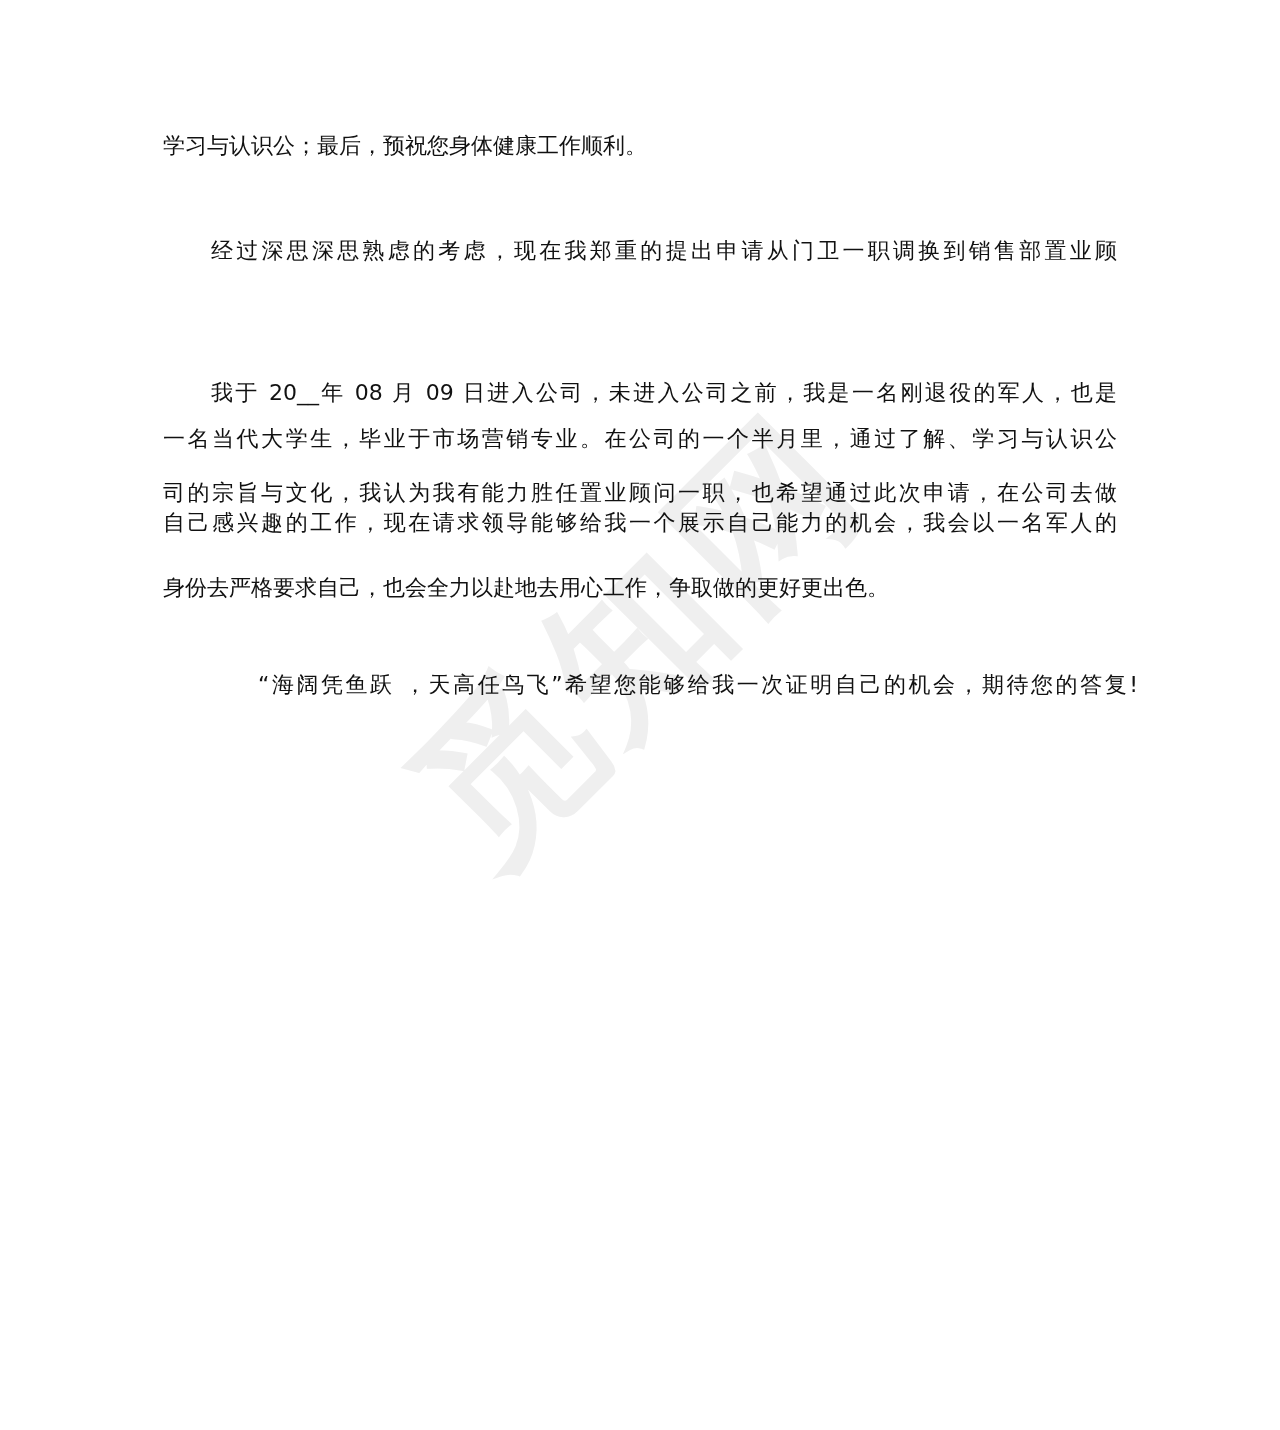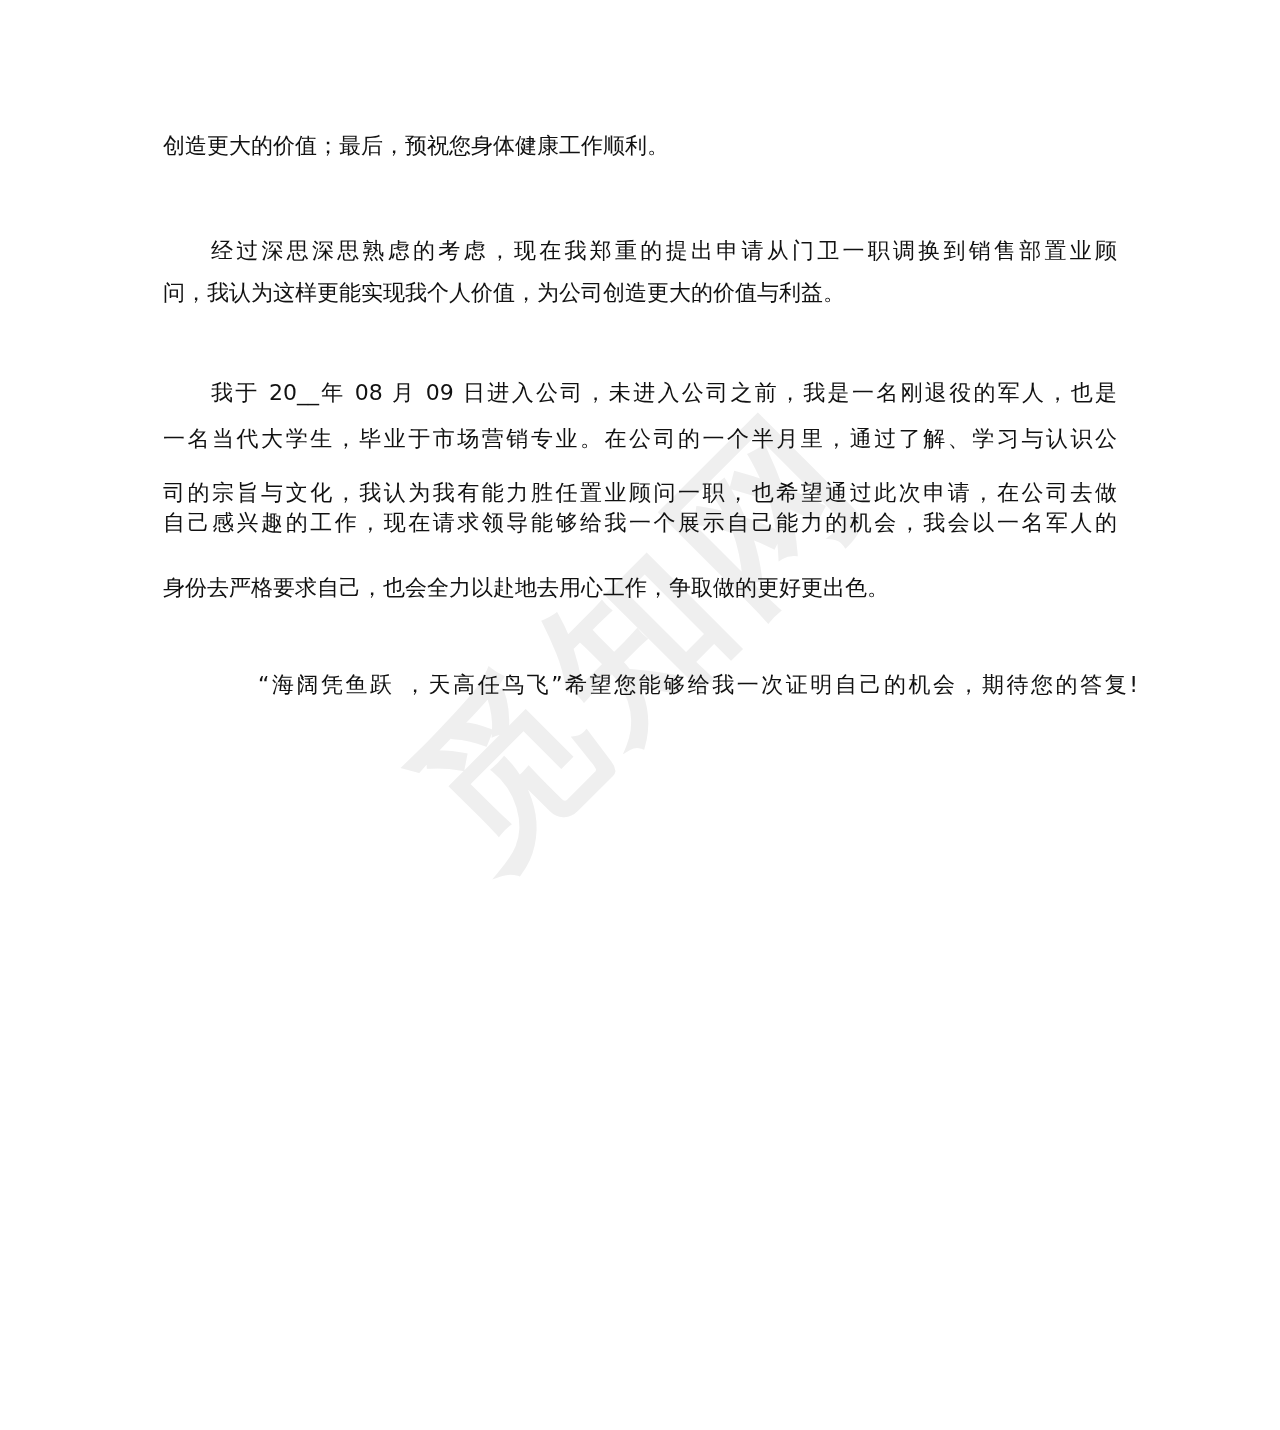--- a/index.html
+++ b/index.html
@@ -59,24 +59,23 @@
       width: 880px;
     }
   </style>
 </head>
 <body>
 
 <div class="page">
 
   <div class="watermark">觅知网</div>
 
-  <div class="line last" style="top:131px;">创造更大的价值；最后，预祝您身体健康工作顺利。</div>
+  <div class="line last" style="top:131px;">学习与认识公；最后，预祝您身体健康工作顺利。</div>
 
   <div class="line indent" style="top:236px;">经过深思深思熟虑的考虑，现在我郑重的提出申请从门卫一职调换到销售部置业顾</div>
-  <div class="line last" style="top:278px;">问，我认为这样更能实现我个人价值，为公司创造更大的价值与利益。</div>
 
   <div class="line indent" style="top:378px;">我于 20__年 08 月 09 日进入公司，未进入公司之前，我是一名刚退役的军人，也是</div>
   <div class="line" style="top:424px;">一名当代大学生，毕业于市场营销专业。在公司的一个半月里，通过了解、学习与认识公</div>
   <div class="line" style="top:478px;">司的宗旨与文化，我认为我有能力胜任置业顾问一职，也希望通过此次申请，在公司去做</div>
   <div class="line" style="top:508px;">自己感兴趣的工作，现在请求领导能够给我一个展示自己能力的机会，我会以一名军人的</div>
   <div class="line last" style="top:573px;">身份去严格要求自己，也会全力以赴地去用心工作，争取做的更好更出色。</div>
 
   <div class="line indent-quote" style="top:670px;margin-left:36px;">“海阔凭鱼跃 ，天高任鸟飞”希望您能够给我一次证明自己的机会，期待您的答复!</div>
 
 </div>

